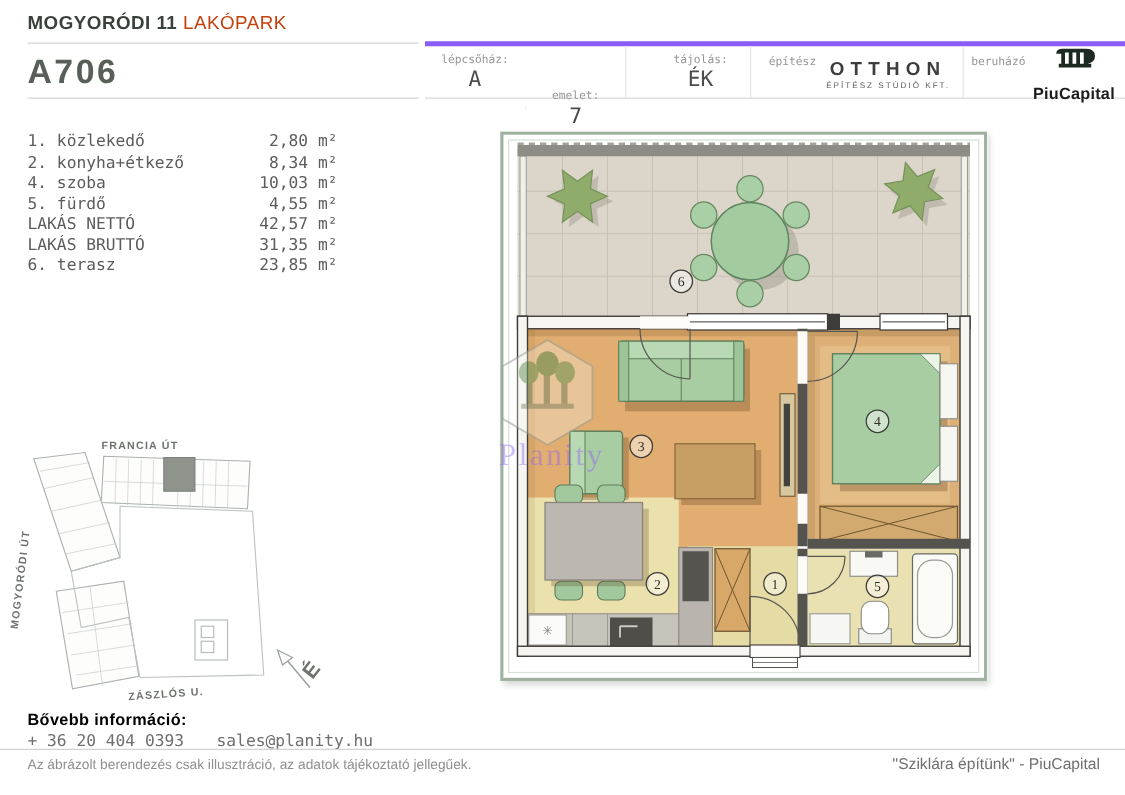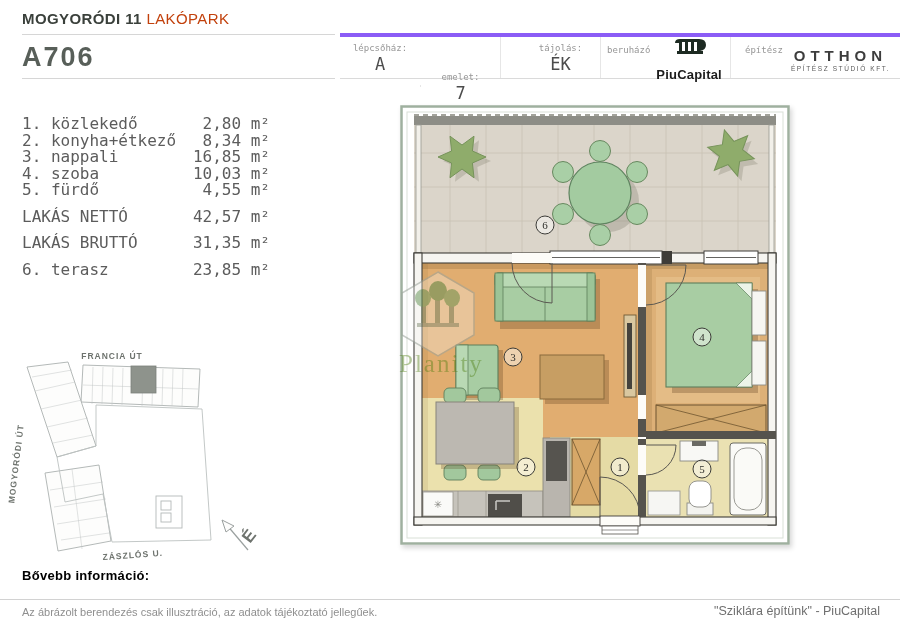--- a/index.html
+++ b/index.html
@@ -28,35 +28,35 @@
   .cell-architect { width:170px; flex-direction:row; gap:8px; justify-content:flex-start; padding-left:14px; }
   .cell-architect .cell-label { align-self:flex-start; margin-top:6px; }
   .arch-name { font-size:15px; font-weight:bold; letter-spacing:5px; color:#3d3d3d; line-height:18px; }
   .arch-sub { font-size:6.5px; letter-spacing:1.6px; color:#5a5a5a; }
   .cell-developer { width:130px; flex-direction:row; gap:6px; justify-content:flex-start; padding-left:6px; }
   .cell-developer .cell-label { align-self:flex-start; margin-top:6px; }
   .dev-logo-wrap { display:flex; flex-direction:column; align-items:center; margin-top:2px; }
   .dev-name { font-size:13px; font-weight:bold; color:#1c1c1c; letter-spacing:.2px; }
 
   
-  .room-list { position:absolute; left:22px; top:116px; width:248px;
-               font-family:"DejaVu Sans Mono", monospace; font-size:16px; color:#5c5c5c; }
+  .room-list { position:absolute; left:22px; top:106px; width:248px;
+               font-family:"DejaVu Sans Mono", monospace; font-size:13px; color:#5c5c5c; }
   .room-row { display:flex; justify-content:space-between; line-height:16.5px; }
   .room-row .nm { white-space:pre; }
   .room-row .ar { text-align:right; white-space:pre; }
-  .room-row.gap { margin-top:10px; }
+  .room-row.gap { }
 
   
   .site-map { position:absolute; left:8px; top:344px; }
 
   
   .floor-plan { position:absolute; left:400px; top:105px; box-shadow:2px 3px 5px rgba(0,0,0,.16); }
   .watermark { position:absolute; left:395px; top:268px; width:130px; opacity:.55; pointer-events:none; }
   .watermark .wm-text { font-family:"Liberation Serif", serif; font-size:25px; letter-spacing:2px;
-                        color:#4d7c0f; opacity:.75; margin-top:-14px; margin-left:4px; }
+                        color:#8b5cf6; opacity:.75; margin-top:-14px; margin-left:4px; }
 
   
   .footer-info { position:absolute; left:22px; top:568px; }
   .footer-info .lbl { font-size:13px; font-weight:bold; color:#000000; letter-spacing:.3px; }
   .footer-contacts { font-family:"DejaVu Sans Mono", monospace; font-size:13px; color:#6e6e6e; margin-top:3px; }
   .footer-contacts a { color:#6e6e6e; text-decoration:none; }
   .footer-contacts .sep { display:inline-block; width:26px; }
   .footer-rule { position:absolute; left:0; top:599px; width:900px; height:1px; background:#d2d2d2; }
   .disclaimer { position:absolute; left:22px; top:606px; font-size:11px; color:#8f8f8f; }
   .slogan { position:absolute; right:20px; top:604px; font-size:12.5px; color:#6f6f6f; }
@@ -83,52 +83,48 @@
       <div class="cell-label">lépcsőház:</div>
       <div class="cell-value">A</div>
     </div>
     <div class="info-cell cell-b">
       <div class="cell-label">emelet:</div>
       <div class="cell-value">7</div>
     </div>
     <div class="info-cell cell-c">
       <div class="cell-label">tájolás:</div>
       <div class="cell-value">ÉK</div>
+    </div>
+    <div class="info-cell cell-architect">
+      <div class="cell-label">építész</div>
+      <div class="dev-logo-wrap">
+        <div class="arch-name">OTTHON</div>
+        <div class="arch-sub">ÉPÍTÉSZ STÚDIÓ KFT.</div>
+      </div>
     </div>
     <div class="info-cell cell-developer">
       <div class="cell-label">beruházó</div>
       <div class="dev-logo-wrap">
         <svg width="40" height="30" viewBox="0 0 40 30">
           <path d="M6 6 Q6 2 11 2 L30 2 Q37 2 37 8 Q37 13 31 14 L34 14 L34 17 L8 17 L8 14 L10 14 L10 6 Z
                    M13 5 L13 14 L16 14 L16 5 Z M19 5 L19 14 L22 14 L22 5 Z M25 5 L25 14 L28 14 L28 5 Z" fill="#1d2a22" fill-rule="evenodd"></path>
         </svg>
         <div class="dev-name">PiuCapital</div>
       </div>
     </div>
-    <div class="info-cell cell-architect">
-      <div class="cell-label">építész</div>
-      <div class="dev-logo-wrap">
-        <div class="arch-name">OTTHON</div>
-        <div class="arch-sub">ÉPÍTÉSZ STÚDIÓ KFT.</div>
-      </div>
-    </div>
   </div>
 
   <div class="room-list">
     <div class="room-row">
       <span class="nm"><span>1. </span><span>közlekedő</span></span>
       <span class="ar"><span>2,80</span><span> m²</span></span>
     </div>
     <div class="room-row">
       <span class="nm"><span>2. </span><span>konyha+étkező</span></span>
       <span class="ar"><span>8,34</span><span> m²</span></span>
-    </div>
-    <div class="room-row">
-      <span class="nm"><span>3. </span><span>nappali</span></span>
-      <span class="ar"><span>16,85</span><span> m²</span></span>
     </div>
     <div class="room-row">
       <span class="nm"><span>4. </span><span>szoba</span></span>
       <span class="ar"><span>10,03</span><span> m²</span></span>
     </div>
     <div class="room-row">
       <span class="nm"><span>5. </span><span>fürdő</span></span>
       <span class="ar"><span>4,55</span><span> m²</span></span>
     </div>
     <div class="room-row gap">
@@ -371,18 +367,21 @@
         <ellipse cx="43" cy="23" rx="9" ry="10" fill="#5f8f55"></ellipse>
         <ellipse cx="57" cy="30" rx="8" ry="9" fill="#6f9c63"></ellipse>
         <rect x="22" y="55" width="42" height="4" fill="#8b957f"></rect>
       </g>
     </svg>
     <div class="wm-text">Planity</div>
   </div>
 
   <div class="footer-info">
     <div class="lbl">Bővebb információ:</div>
+    <div class="footer-contacts">
+      <span>+ 36 20 404 0393</span><span class="sep"></span><a href="#">sales@planity.hu</a>
+    </div>
   </div>
   <div class="footer-rule"></div>
   <div class="disclaimer">Az ábrázolt berendezés csak illusztráció, az adatok tájékoztató jellegűek.</div>
   <div class="slogan">"Sziklára építünk" - PiuCapital</div>
 
 </div>
 
 </body></html>

